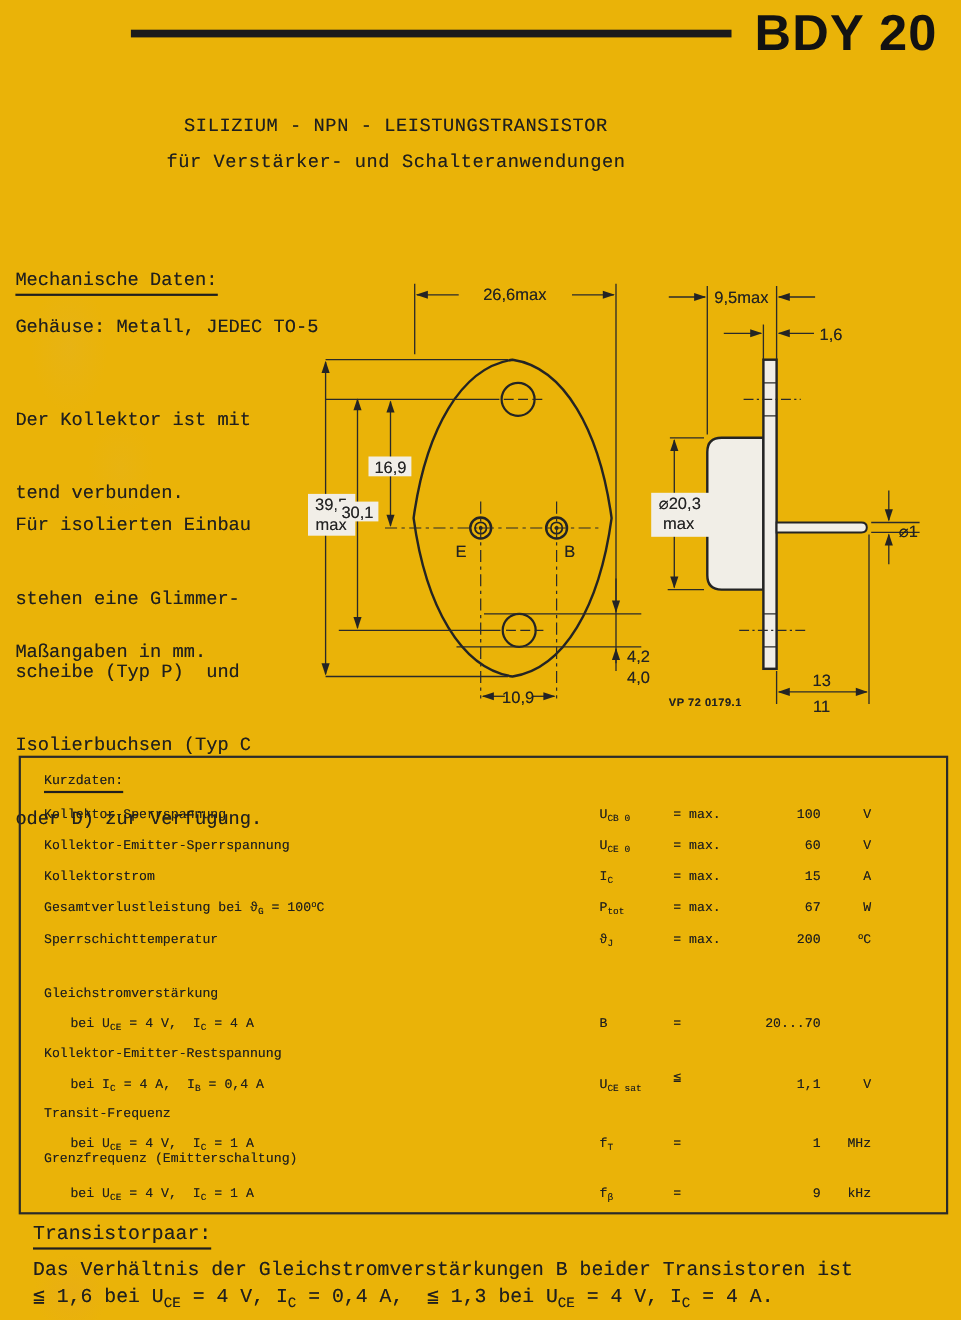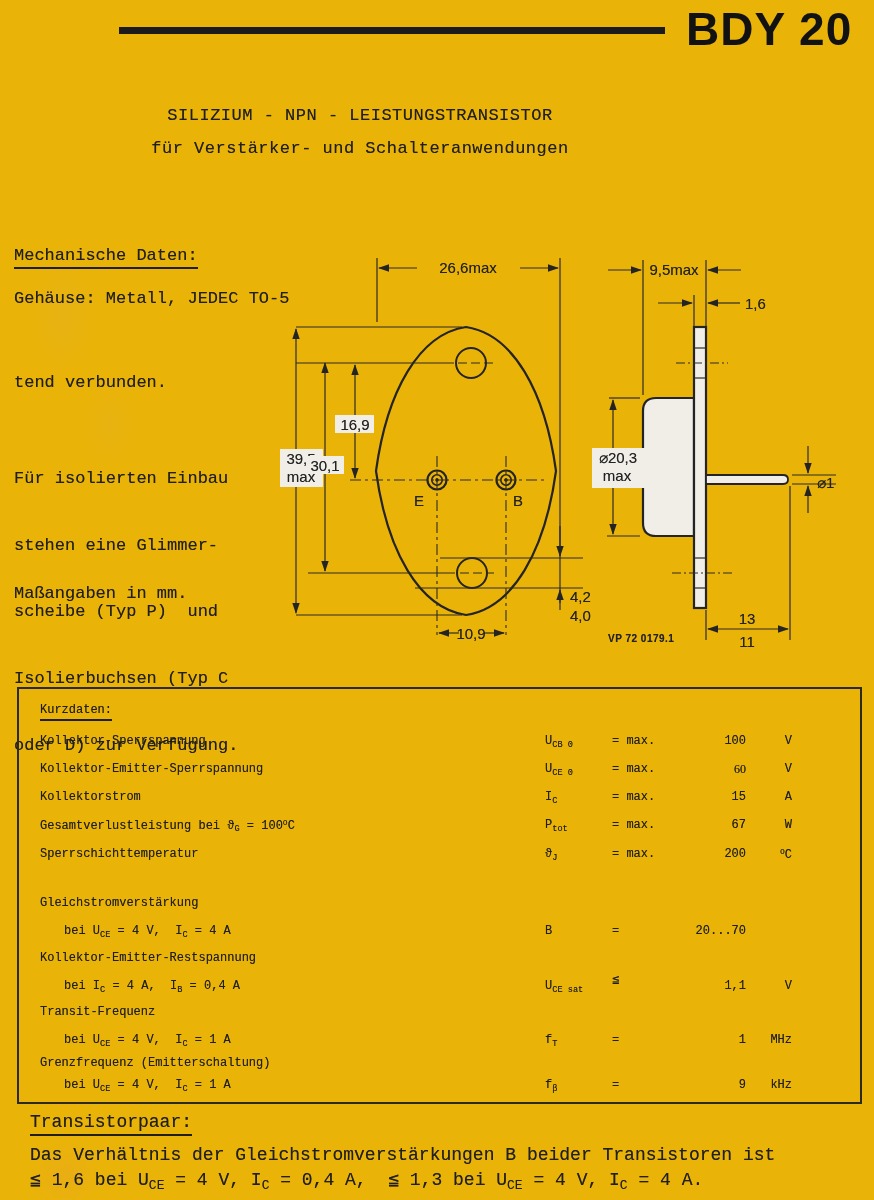--- a/index.html
+++ b/index.html
@@ -35,20 +35,21 @@
 
   <div class="rule"></div>
   <div class="pn">BDY 20</div>
 
   <div class="t subtitle fs17" style="top:106px;">SILIZIUM - NPN - LEISTUNGSTRANSISTOR</div>
   <div class="t subtitle fs17" style="top:139px;">für Verstärker- und Schalteranwendungen</div>
 
   <div class="t fs17" style="left:14px;top:246px;"><span class="ul">Mechanische Daten:</span></div>
   <div class="t fs17" style="left:14px;top:289px;">Gehäuse: Metall, JEDEC TO-5</div>
   <div class="t fs17 para" style="left:14px;top:329px;">
+    <div>Der Kollektor ist mit</div>
     <div>tend verbunden.</div>
   </div>
   <div class="t fs17 para" style="left:14px;top:425px;">
     <div>Für isolierten Einbau</div>
     <div>stehen eine Glimmer-</div>
     <div>scheibe (Typ P)  und</div>
     <div>Isolierbuchsen (Typ C</div>
     <div>oder D) zur Verfügung.</div>
   </div>
   <div class="t fs17" style="left:14px;top:584px;">Maßangaben in mm.</div>
@@ -179,21 +180,21 @@
       <span class="t c-param" style="top:45px;">Kollektor-Sperrspannung</span>
       <span class="t c-sym" style="top:45px;">U<sub>CB 0</sub></span>
       <span class="t c-rel" style="top:45px;">= max.</span>
       <span class="t c-val" style="top:45px;">100</span>
       <span class="t c-unit" style="top:45px;">V</span>
     </div>
     <div>
       <span class="t c-param" style="top:73px;">Kollektor-Emitter-Sperrspannung</span>
       <span class="t c-sym" style="top:73px;">U<sub>CE 0</sub></span>
       <span class="t c-rel" style="top:73px;">= max.</span>
-      <span class="t c-val" style="top:73px;font-family:Liberation Serif, serif;">60</span>
+      <span class="t c-val" style="top:73px;">60</span>
       <span class="t c-unit" style="top:73px;">V</span>
     </div>
     <div>
       <span class="t c-param" style="top:101px;">Kollektorstrom</span>
       <span class="t c-sym" style="top:101px;">I<sub>C</sub></span>
       <span class="t c-rel" style="top:101px;">= max.</span>
       <span class="t c-val" style="top:101px;">15</span>
       <span class="t c-unit" style="top:101px;">A</span>
     </div>
     <div>
@@ -229,21 +230,21 @@
     </div>
     <div>
       <span class="t c-param" style="top:316px;">Transit-Frequenz</span>
       <span class="t c-cond" style="top:344px;">bei U<sub>CE</sub> = 4 V,  I<sub>C</sub> = 1 A</span>
       <span class="t c-sym" style="top:344px;">f<sub>T</sub></span>
       <span class="t c-rel" style="top:344px;">=</span>
       <span class="t c-val" style="top:344px;">1</span>
       <span class="t c-unit" style="top:344px;">MHz</span>
     </div>
     <div>
-      <span class="t c-param" style="top:367px;text-align:right;">Grenzfrequenz (Emitterschaltung)</span>
+      <span class="t c-param" style="top:357px;text-align:right;">Grenzfrequenz (Emitterschaltung)</span>
       <span class="t c-cond" style="top:389px;">bei U<sub>CE</sub> = 4 V,  I<sub>C</sub> = 1 A</span>
       <span class="t c-sym" style="top:389px;">f<sub>β</sub></span>
       <span class="t c-rel" style="top:389px;">=</span>
       <span class="t c-val" style="top:389px;">9</span>
       <span class="t c-unit" style="top:389px;">kHz</span>
     </div>
   </div>
 
   <div class="t fs18" style="left:30px;top:1112px;"><span class="ul">Transistorpaar:</span></div>
   <div class="t fs18" style="left:30px;top:1145px;">Das Verhältnis der Gleichstromverstärkungen B beider Transistoren ist</div>

